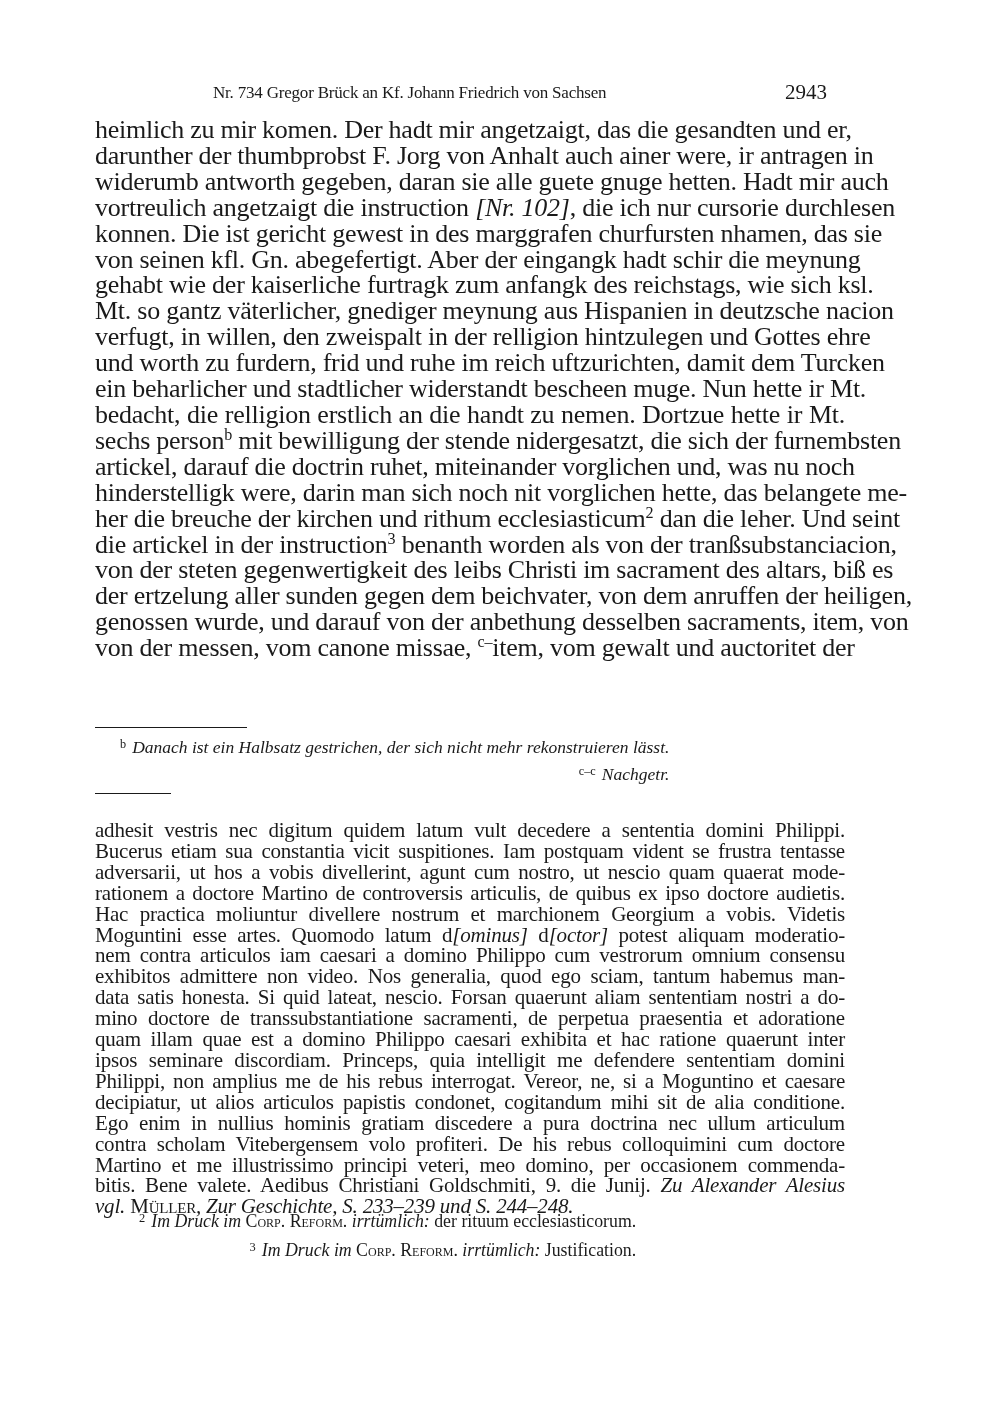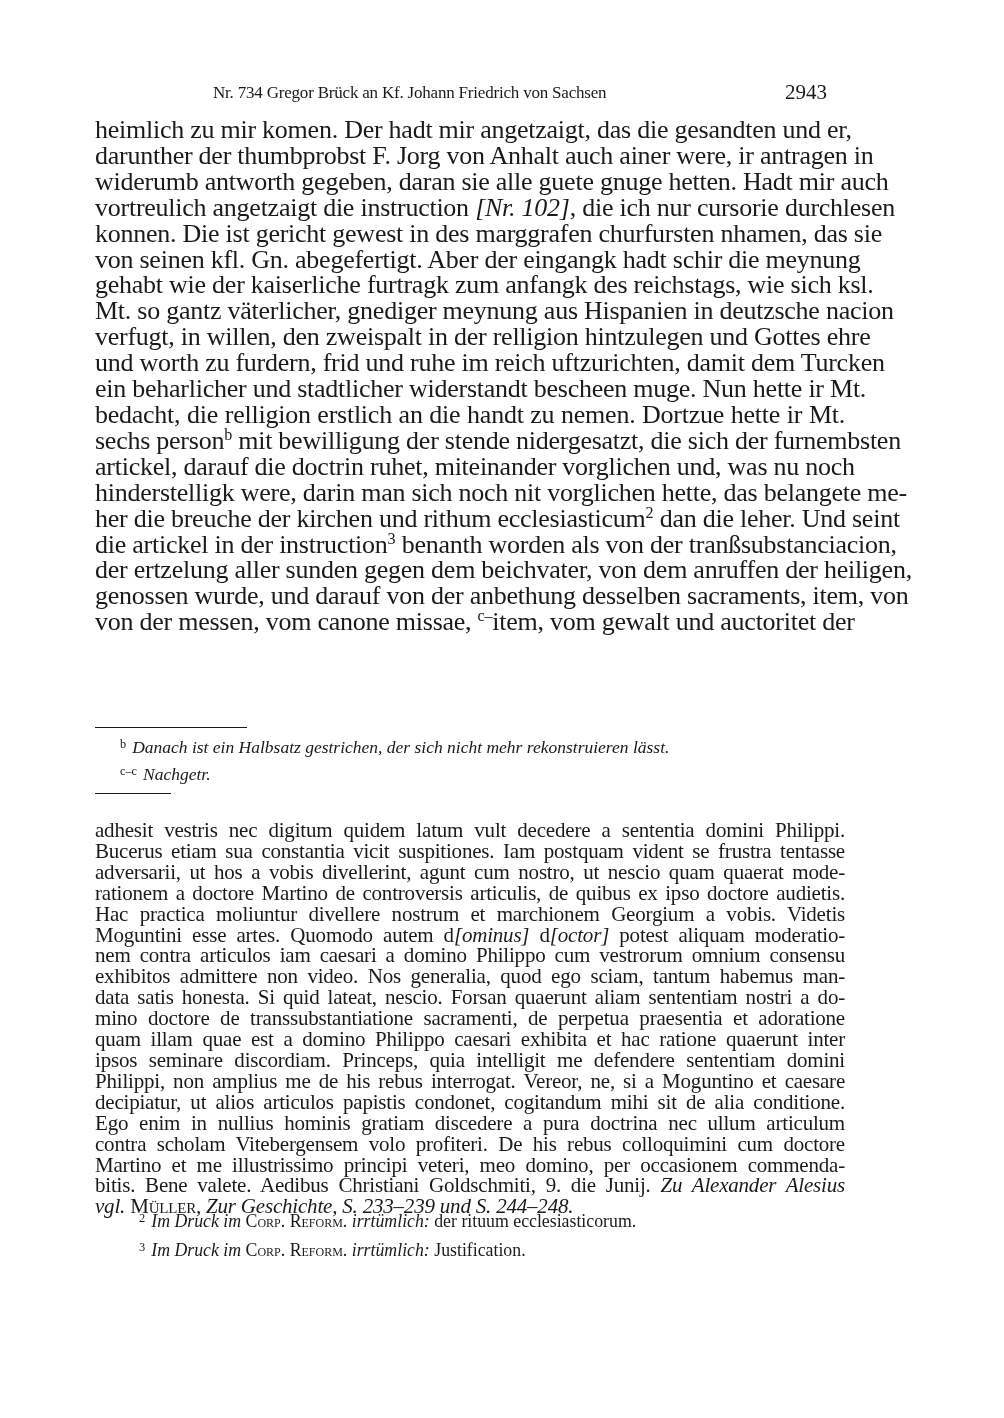--- a/index.html
+++ b/index.html
@@ -15,21 +15,21 @@
   i { }
   .rule1 { position: absolute; top: 727px; left: 95px; width: 152px; height: 1px; background: #1a1a1a; }
   .textnotes { position: absolute; top: 732px; left: 120px; font-size: 17.5px; line-height: 24px; }
   .rule2 { position: absolute; top: 793px; left: 95px; width: 76px; height: 1px; background: #1a1a1a; }
   .commentary { position: absolute; top: 820px; left: 95px; width: 750px; font-size: 21px;
                 line-height: 20.9px; letter-spacing: -0.2px; }
   .commentary .ln { display: block; text-align: justify; text-align-last: justify; white-space: nowrap; }
   .commentary .ln.left { text-align-last: left; }
   .sc { font-variant: small-caps; font-family: Liberation Serif, serif; }
   .notes2 { position: absolute; top: 1205px; left: 118px; font-size: 17.8px; line-height: 26px; margin-left: 21px; }
-  .note-line { display: block; white-space: nowrap; }
+  .note-line { display: block; white-space: nowrap; text-align: right; }
   .note-mark { font-size: 0.7em; vertical-align: 0.4em; margin-right: 6px; }
 </style>
 </head>
 <body>
 
 <div class="header">
   <span class="running-title">Nr. 734 Gregor Brück an Kf. Johann Friedrich von Sachsen</span>
   <span class="page-number">2943</span>
 </div>
 
@@ -44,41 +44,42 @@
   <span class="ln">Mt. so gantz väterlicher, gnediger meynung aus Hispanien in deutzsche nacion</span>
   <span class="ln">verfugt, in willen, den zweispalt in der relligion hintzulegen und Gottes ehre</span>
   <span class="ln">und worth zu furdern, frid und ruhe im reich uftzurichten, damit dem Turcken</span>
   <span class="ln">ein beharlicher und stadtlicher widerstandt bescheen muge. Nun hette ir Mt.</span>
   <span class="ln">bedacht, die relligion erstlich an die handt zu nemen. Dortzue hette ir Mt.</span>
   <span class="ln"><span>sechs person</span><span class="sup">b</span><span> mit bewilligung der stende nidergesatzt, die sich der furnembsten</span></span>
   <span class="ln">artickel, darauf die doctrin ruhet, miteinander vorglichen und, was nu noch</span>
   <span class="ln">hinderstelligk were, darin man sich noch nit vorglichen hette, das belangete me-</span>
   <span class="ln"><span>her die breuche der kirchen und rithum ecclesiasticum</span><span class="sup">2</span><span> dan die leher. Und seint</span></span>
   <span class="ln"><span>die artickel in der instruction</span><span class="sup">3</span><span> benanth worden als von der tranßsubstanciacion,</span></span>
+  <span class="ln">von der steten gegenwertigkeit des leibs Christi im sacrament des altars, biß es</span>
   <span class="ln">der ertzelung aller sunden gegen dem beichvater, von dem anruffen der heiligen,</span>
   <span class="ln">genossen wurde, und darauf von der anbethung desselben sacraments, item, von</span>
   <span class="ln"><span>von der messen, vom canone missae, </span><span class="sup">c–</span><span>item, vom gewalt und auctoritet der</span></span>
 </div>
 
 <div class="rule1"></div>
 
 <div class="textnotes">
   <span class="note-line"><span class="note-mark">b</span><i>Danach ist ein Halbsatz gestrichen, der sich nicht mehr rekonstruieren lässt.</i></span>
   <span class="note-line"><span class="note-mark">c–c</span><i>Nachgetr.</i></span>
 </div>
 
 <div class="rule2"></div>
 
 <div class="commentary">
   <span class="ln">adhesit vestris nec digitum quidem latum vult decedere a sententia domini Philippi.</span>
   <span class="ln">Bucerus etiam sua constantia vicit suspitiones. Iam postquam vident se frustra tentasse</span>
   <span class="ln">adversarii, ut hos a vobis divellerint, agunt cum nostro, ut nescio quam quaerat mode-</span>
   <span class="ln">rationem a doctore Martino de controversis articulis, de quibus ex ipso doctore audietis.</span>
   <span class="ln">Hac practica moliuntur divellere nostrum et marchionem Georgium a vobis. Videtis</span>
-  <span class="ln"><span>Moguntini esse artes. Quomodo autem d</span><i>[ominus]</i><span> d</span><i>[octor]</i><span> potest aliquam moderatio-</span></span>
+  <span class="ln"><span>Moguntini esse artes. Quomodo latum d</span><i>[ominus]</i><span> d</span><i>[octor]</i><span> potest aliquam moderatio-</span></span>
   <span class="ln">nem contra articulos iam caesari a domino Philippo cum vestrorum omnium consensu</span>
   <span class="ln">exhibitos admittere non video. Nos generalia, quod ego sciam, tantum habemus man-</span>
   <span class="ln">data satis honesta. Si quid lateat, nescio. Forsan quaerunt aliam sententiam nostri a do-</span>
   <span class="ln">mino doctore de transsubstantiatione sacramenti, de perpetua praesentia et adoratione</span>
   <span class="ln">quam illam quae est a domino Philippo caesari exhibita et hac ratione quaerunt inter</span>
   <span class="ln">ipsos seminare discordiam. Princeps, quia intelligit me defendere sententiam domini</span>
   <span class="ln">Philippi, non amplius me de his rebus interrogat. Vereor, ne, si a Moguntino et caesare</span>
   <span class="ln">decipiatur, ut alios articulos papistis condonet, cogitandum mihi sit de alia conditione.</span>
   <span class="ln">Ego enim in nullius hominis gratiam discedere a pura doctrina nec ullum articulum</span>
   <span class="ln">contra scholam Vitebergensem volo profiteri. De his rebus colloquimini cum doctore</span>

